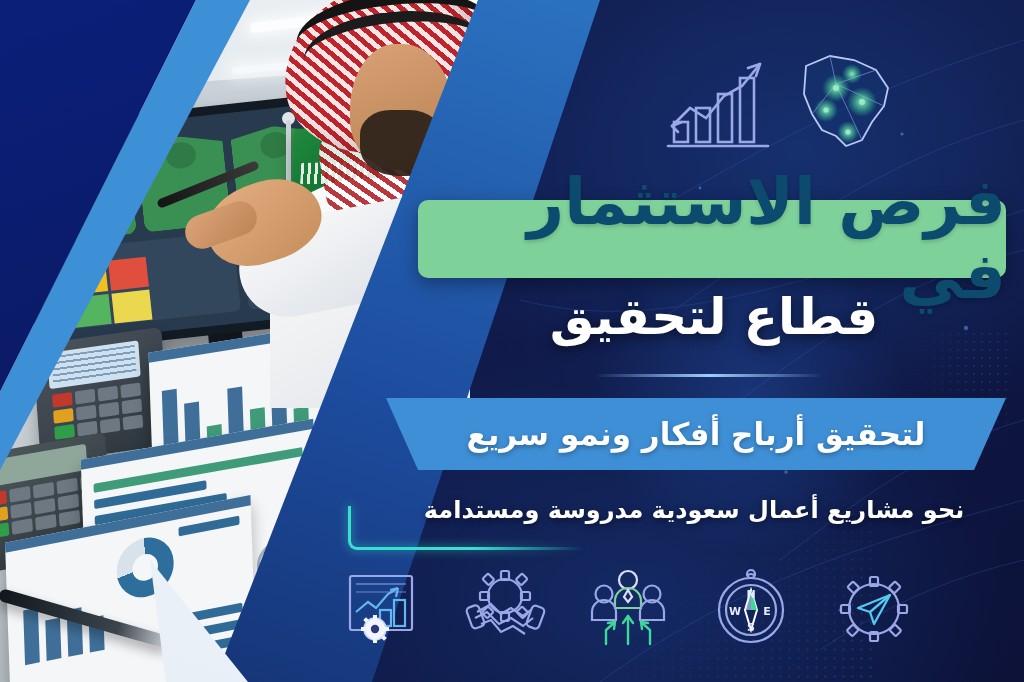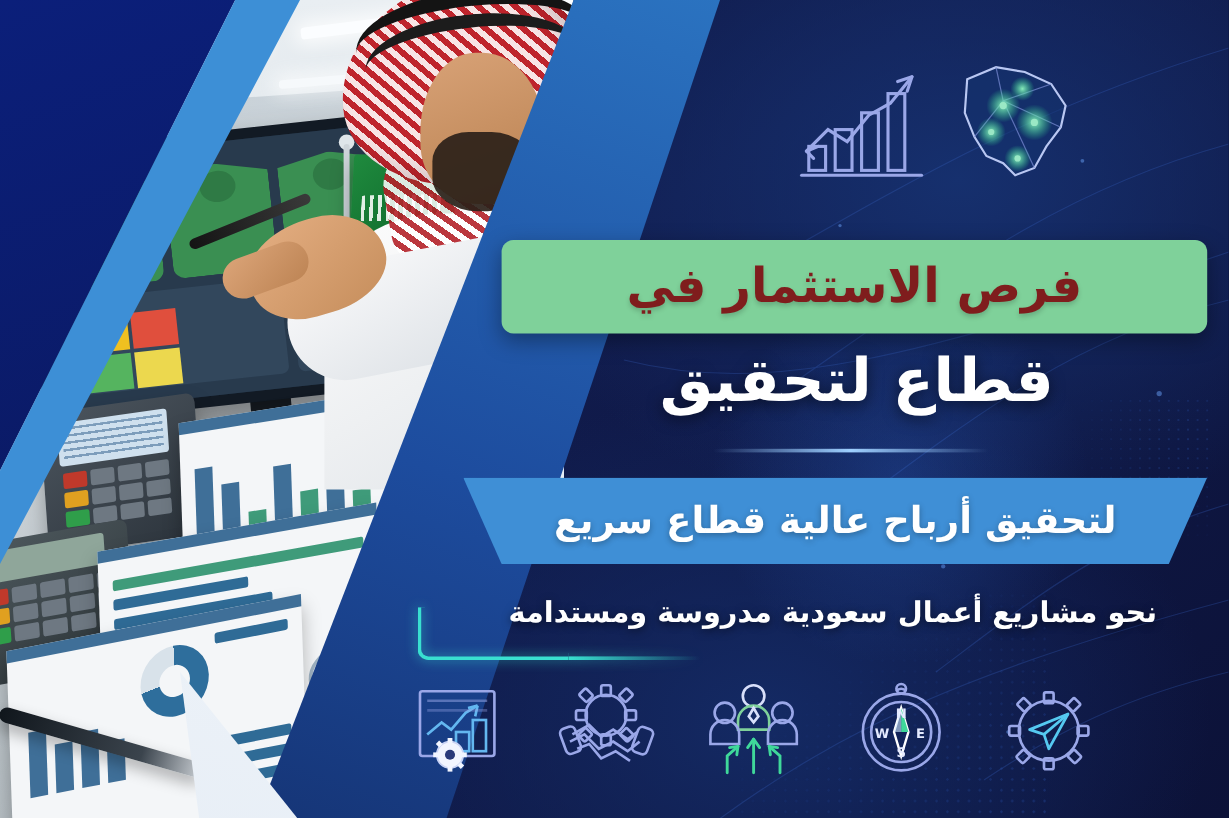--- a/index.html
+++ b/index.html
@@ -270,21 +270,21 @@
     color:#ffffff; font-size:29px; font-weight:bold; letter-spacing:0;
     text-shadow:0 2px 8px rgba(0,0,0,.55);
   }
   .greenbar{
     position:absolute; right:18px; top:200px; width:588px; height:78px;
     background:#7fd19a; border-radius:10px;
     box-shadow:0 6px 18px rgba(0,0,0,.35);
   }
   .greenbar span{
     position:absolute; inset:0; display:flex; align-items:center; justify-content:center;
-    color:#7f1d1d; font-size:40px; font-weight:bold; letter-spacing:0;
+    color:#0c4a6e; font-size:64px; font-weight:bold; letter-spacing:0;
     text-shadow:0 2px 4px rgba(0,0,0,.18);
   }
   .headline2{
     position:absolute; right:30px; top:288px; width:560px; text-align:center;
     color:#ffffff; font-size:50px; font-weight:bold;
     text-shadow:0 3px 12px rgba(0,0,0,.55);
   }
   .hl-glow{
     position:absolute; right:200px; top:374px; width:230px; height:3px;
     background:linear-gradient(90deg,rgba(120,190,255,0),#9fd0ff,rgba(120,190,255,0));
@@ -571,21 +571,21 @@
 
 
   <div class="greenbar">
     <span>فرص الاستثمار في</span>
   </div>
 
   <div class="headline2">قطاع لتحقيق</div>
   <div class="hl-glow"></div>
 
   <div class="bluebanner">
-    <span>لتحقيق أرباح عالية قطاع سريع</span>
+    <span>لتحقيق أرباح أفكار ونمو سريع</span>
   </div>
 
   <div class="subtitle">نحو مشاريع أعمال سعودية مدروسة ومستدامة</div>
   <div class="bracket"></div>
 
   <div class="iconrow">
 
     <div class="ibox">
       <svg width="88" height="86" viewBox="0 0 88 86">
         <g fill="none" stroke="#9aa7e8" stroke-width="2.2">

